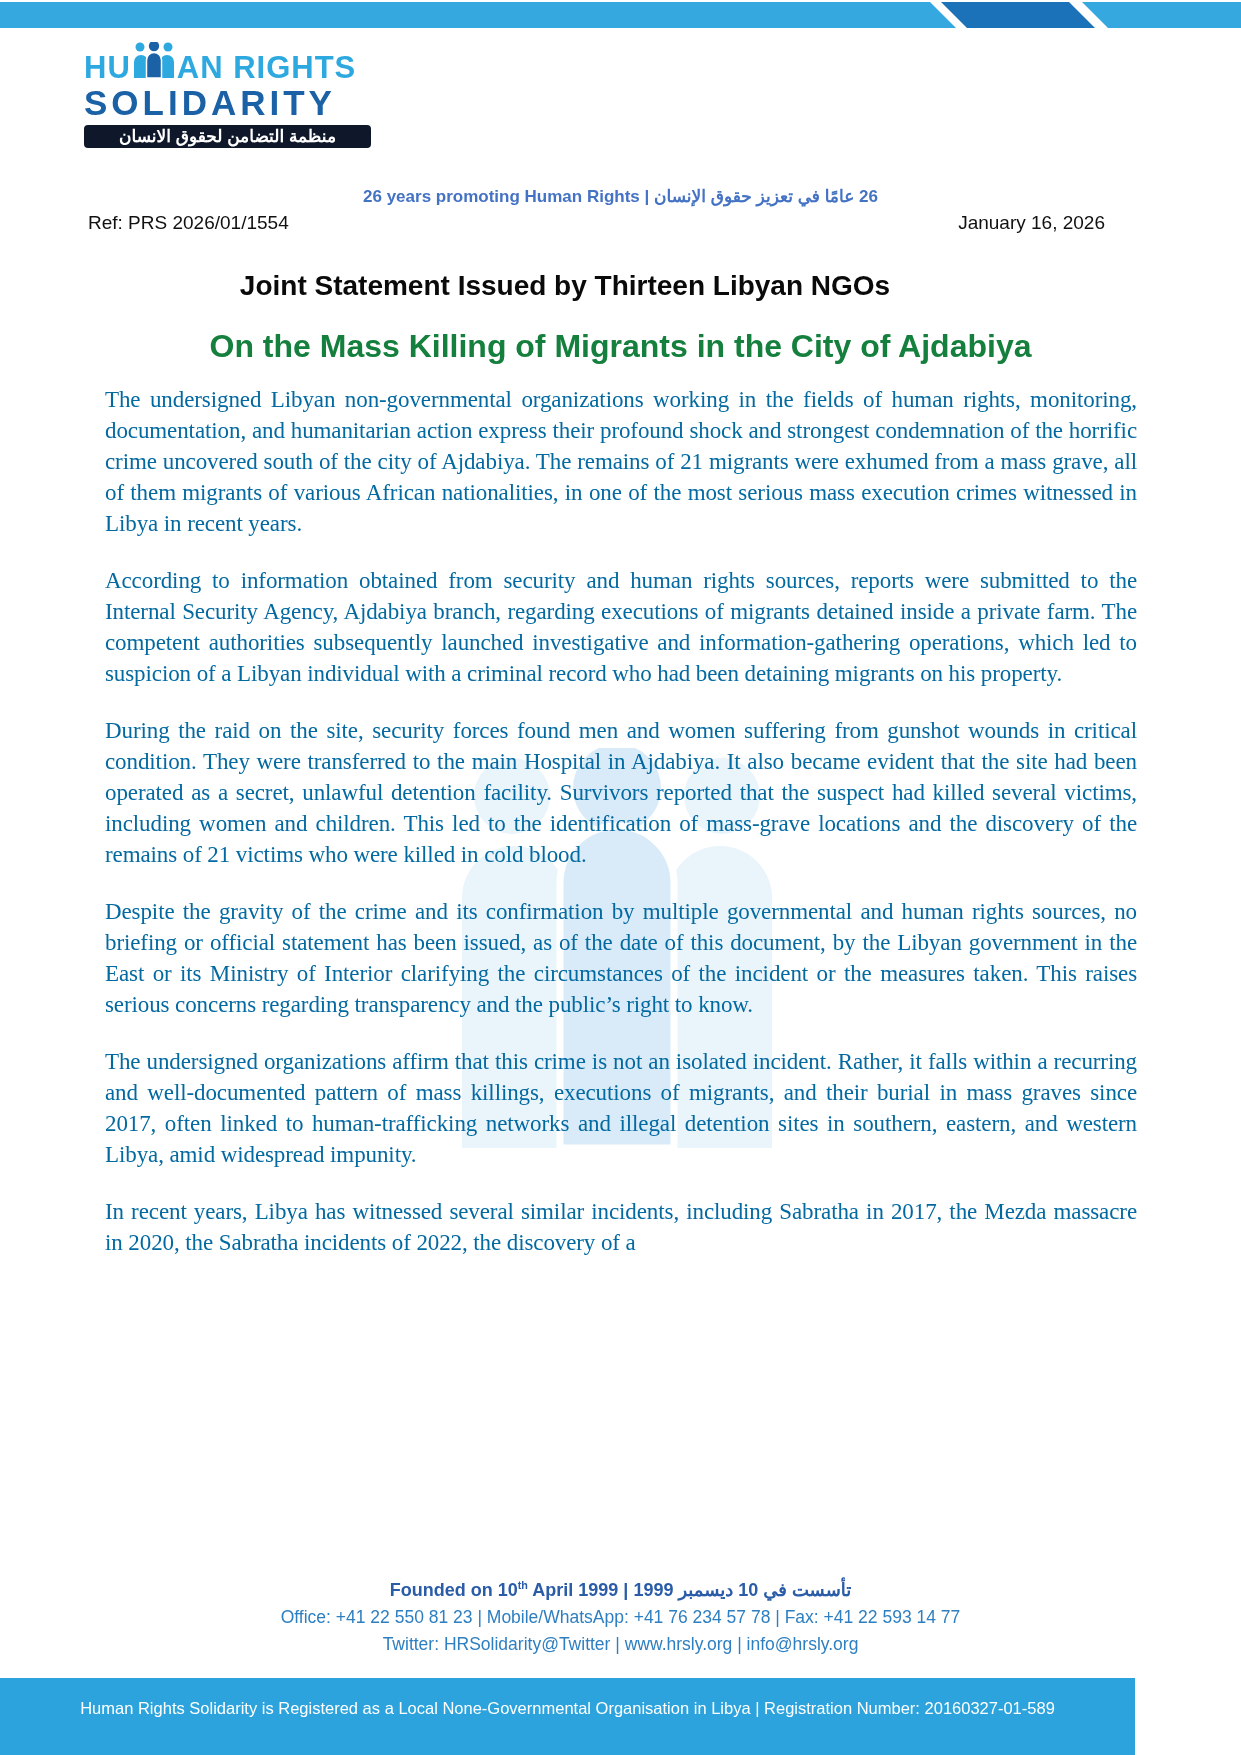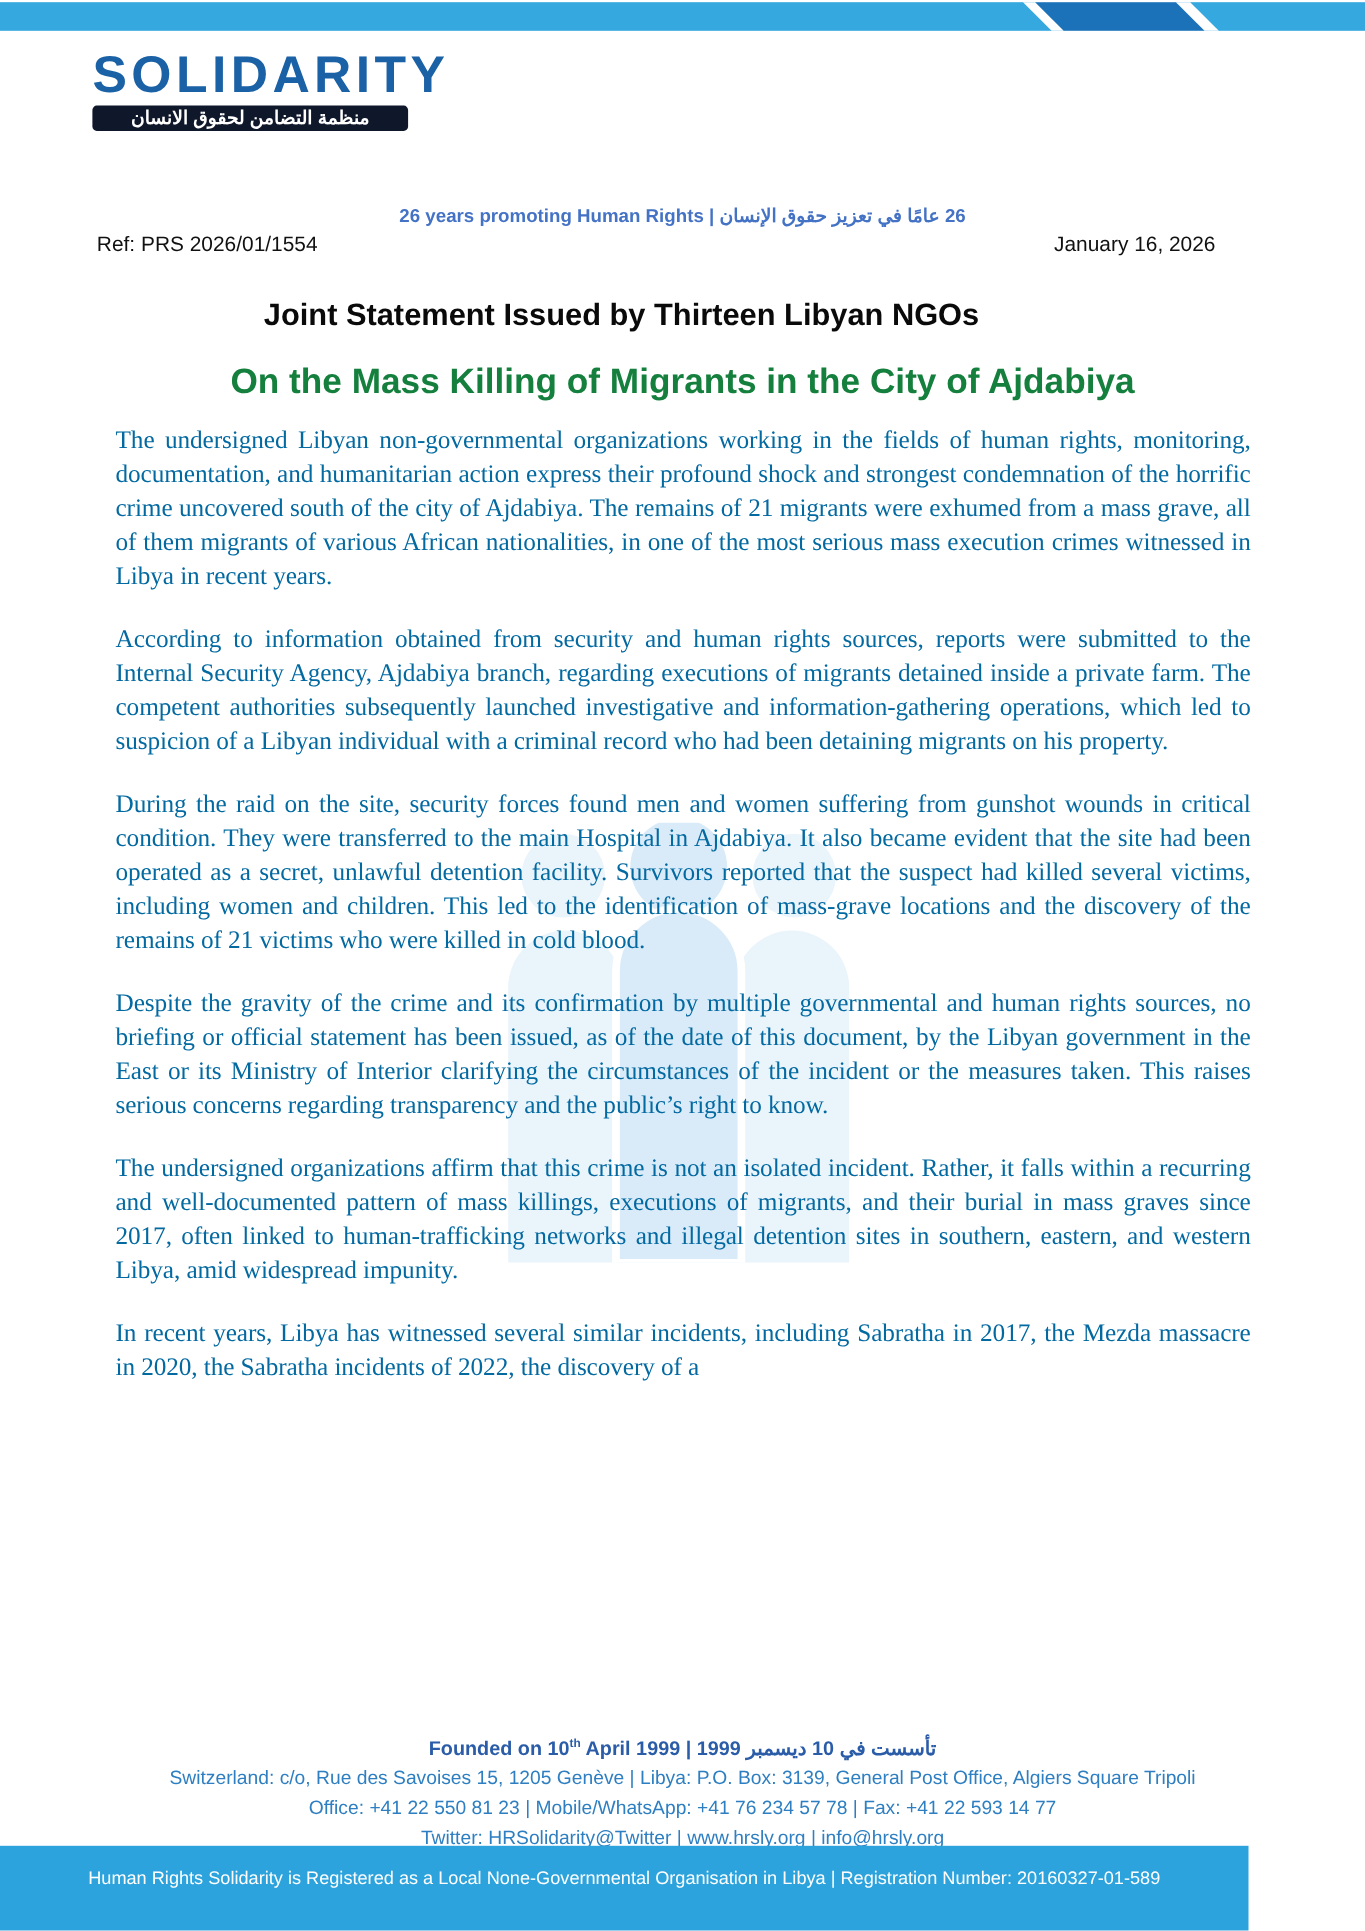--- a/index.html
+++ b/index.html
@@ -8,21 +8,21 @@
     font-family:"Liberation Sans", sans-serif;color:#0a0a0a;overflow:hidden;
   }
   
   .topbar{position:absolute;top:2px;left:0;width:1241px;height:26px;background:#35a8e0;}
   .topbar .stripe-back{position:absolute;top:0;left:930px;width:152px;height:26px;background:#ffffff;transform:skewX(45deg);transform-origin:0 0;}
   .topbar .stripe-dark{position:absolute;top:0;left:941px;width:128px;height:26px;background:#1b72b8;transform:skewX(45deg);transform-origin:0 0;}
   
   .logo{position:absolute;top:42px;left:84px;line-height:1;}
   .logo-line1{font-weight:bold;font-size:31px;letter-spacing:1px;color:#2ea9e0;white-space:nowrap;}
   .logo-line1 svg{display:inline-block;margin:0 1px;}
-  .logo-line2{font-weight:bold;font-size:47px;letter-spacing:4px;color:#1a61a6;margin-top:2px;white-space:nowrap;}
+  .logo-line2{font-weight:bold;font-size:35px;letter-spacing:4px;color:#1a61a6;margin-top:2px;white-space:nowrap;}
   .logo-arabic{margin-top:5px;width:287px;background:#0f172a;color:#ffffff;border-radius:4px;
     text-align:center;font-size:17px;font-weight:bold;padding:3px 10px;box-sizing:border-box;direction:rtl;}
   
   .tagline{position:absolute;top:186px;left:0;width:1241px;text-align:center;
     font-size:17px;font-weight:bold;color:#4472c4;}
   .refline{position:absolute;top:212px;left:88px;right:136px;display:flex;
     justify-content:space-between;font-size:19px;color:#111111;}
   .doc-title{position:absolute;top:251px;left:0;width:1130px;text-align:center;
     font-size:28px;font-weight:bold;color:#0a0a0a;}
   .doc-subtitle{position:absolute;top:301px;left:0;width:1241px;text-align:center;
@@ -42,20 +42,28 @@
 </style>
 </head>
 <body>
 
 <div class="topbar">
   <div class="stripe-back"></div>
   <div class="stripe-dark"></div>
 </div>
 
 <header class="logo">
+  <div class="logo-line1"><span>HU</span><svg width="44" height="36" viewBox="0 0 44 36" aria-hidden="true">
+      <circle cx="8" cy="5" r="4.5" fill="#2ea9e0"></circle>
+      <circle cx="36" cy="5" r="4.5" fill="#2ea9e0"></circle>
+      <circle cx="22" cy="4" r="5.2" fill="#1a61a6"></circle>
+      <path d="M2 36 V20 a7 7 0 0 1 14 0 V36 Z" fill="#2ea9e0"></path>
+      <path d="M28 36 V20 a7 7 0 0 1 14 0 V36 Z" fill="#2ea9e0"></path>
+      <path d="M14.5 36 V18 a7.5 7.5 0 0 1 15 0 V36 Z" fill="#1a61a6" stroke="#ffffff" stroke-width="1.5"></path>
+    </svg><span>AN RIGHTS</span></div>
   <div class="logo-line2">SOLIDARITY</div>
   <div class="logo-arabic">منظمة التضامن لحقوق الانسان</div>
 </header>
 
 <div class="tagline"><span>26 years promoting Human Rights | </span><span dir="rtl">26 عامًا في تعزيز حقوق الإنسان</span></div>
 
 <div class="refline">
   <span>Ref: PRS 2026/01/1554</span>
   <span>January 16, 2026</span>
 </div>
@@ -76,20 +84,19 @@
   <p>The undersigned Libyan non-governmental organizations working in the fields of human rights, monitoring, documentation, and humanitarian action express their profound shock and strongest condemnation of the horrific crime uncovered south of the city of Ajdabiya. The remains of 21 migrants were exhumed from a mass grave, all of them migrants of various African nationalities, in one of the most serious mass execution crimes witnessed in Libya in recent years.</p>
   <p>According to information obtained from security and human rights sources, reports were submitted to the Internal Security Agency, Ajdabiya branch, regarding executions of migrants detained inside a private farm. The competent authorities subsequently launched investigative and information-gathering operations, which led to suspicion of a Libyan individual with a criminal record who had been detaining migrants on his property.</p>
   <p>During the raid on the site, security forces found men and women suffering from gunshot wounds in critical condition. They were transferred to the main Hospital in Ajdabiya. It also became evident that the site had been operated as a secret, unlawful detention facility. Survivors reported that the suspect had killed several victims, including women and children. This led to the identification of mass-grave locations and the discovery of the remains of 21 victims who were killed in cold blood.</p>
   <p>Despite the gravity of the crime and its confirmation by multiple governmental and human rights sources, no briefing or official statement has been issued, as of the date of this document, by the Libyan government in the East or its Ministry of Interior clarifying the circumstances of the incident or the measures taken. This raises serious concerns regarding transparency and the public’s right to know.</p>
   <p>The undersigned organizations affirm that this crime is not an isolated incident. Rather, it falls within a recurring and well-documented pattern of mass killings, executions of migrants, and their burial in mass graves since 2017, often linked to human-trafficking networks and illegal detention sites in southern, eastern, and western Libya, amid widespread impunity.</p>
   <p>In recent years, Libya has witnessed several similar incidents, including Sabratha in 2017, the Mezda massacre in 2020, the Sabratha incidents of 2022, the discovery of a</p>
 </main>
 
 <footer class="footer">
   <div class="founded"><span>Founded on 10</span><sup>th</sup><span> April 1999 | </span><span dir="rtl">تأسست في 10 ديسمبر 1999</span></div>
-  <div class="addr">Switzerland: c/o, Rue des Savoises 15, 1205 Genève | Libya: P.O. Box: 3139, General Post Office, Algiers Square Tripoli</div>
   <div class="addr">Office: +41 22 550 81 23 | Mobile/WhatsApp: +41 76 234 57 78 | Fax: +41 22 593 14 77</div>
   <div class="addr">Twitter: HRSolidarity@Twitter | www.hrsly.org | info@hrsly.org</div>
 </footer>
 
 <div class="bottombar">
   <div class="reg">Human Rights Solidarity is Registered as a Local None-Governmental Organisation in Libya | Registration Number: 20160327-01-589</div>
 </div>
 
 </body></html>

